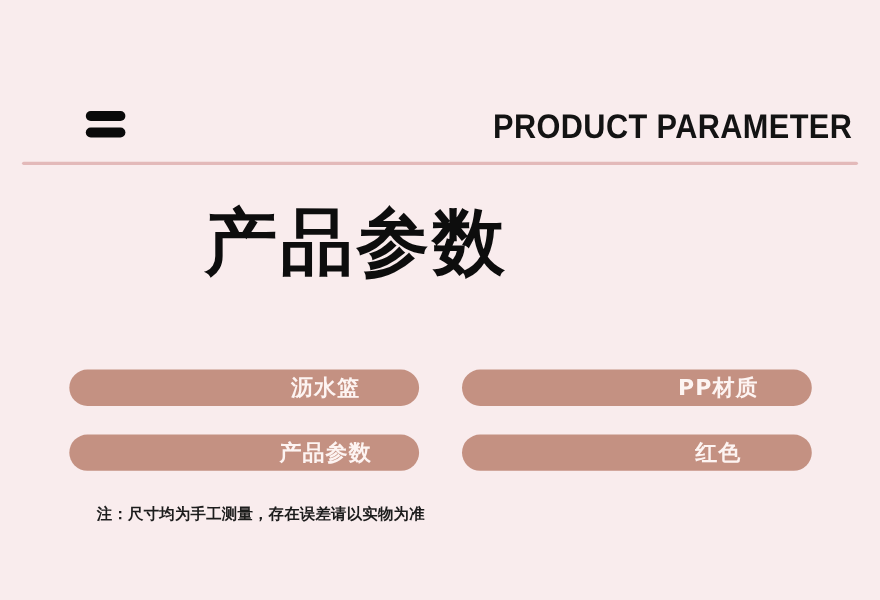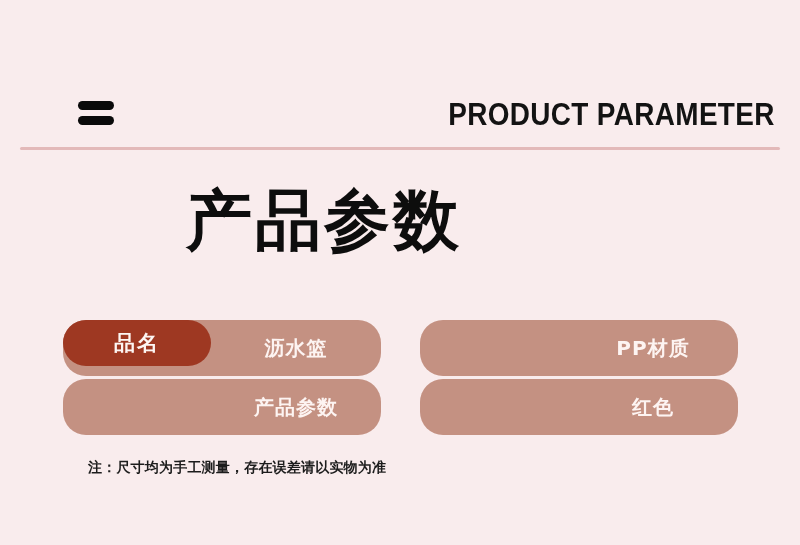--- a/index.html
+++ b/index.html
@@ -94,23 +94,23 @@
     height: 46px;
   }
   .pill-row.row0 { top: 0; }
   .pill-row.row1 { top: 59px; }
   .pill-row.colL { left: 0;    width: 318px; }
   .pill-row.colR { left: 357px; width: 318px; }
 
   .pill-value {
     position: absolute;
     left: 0;
-    top: 0;
+    top: 16px;
     width: 318px;
-    height: 56px;
+    height: 33px;
     background: #c49182;
     border-radius: 23px;
     box-sizing: border-box;
     display: flex;
     align-items: center;
     justify-content: flex-end;
     padding-right: 0;
   }
   .pill-value-text {
     display: block;
@@ -174,23 +174,20 @@
 </div>
 
 <div class="main-title">产品参数</div>
 
 <div class="params">
 
   <div class="pill-row row0 colL">
     <div class="pill-value">
       <span class="pill-value-text">沥水篮</span>
     </div>
-    <div class="pill-label">
-      <span class="pill-label-text">品名</span>
-    </div>
   </div>
 
   <div class="pill-row row0 colR">
     <div class="pill-value">
       <span class="pill-value-text">PP材质</span>
     </div>
   </div>
 
   <div class="pill-row row1 colL">
     <div class="pill-value">

